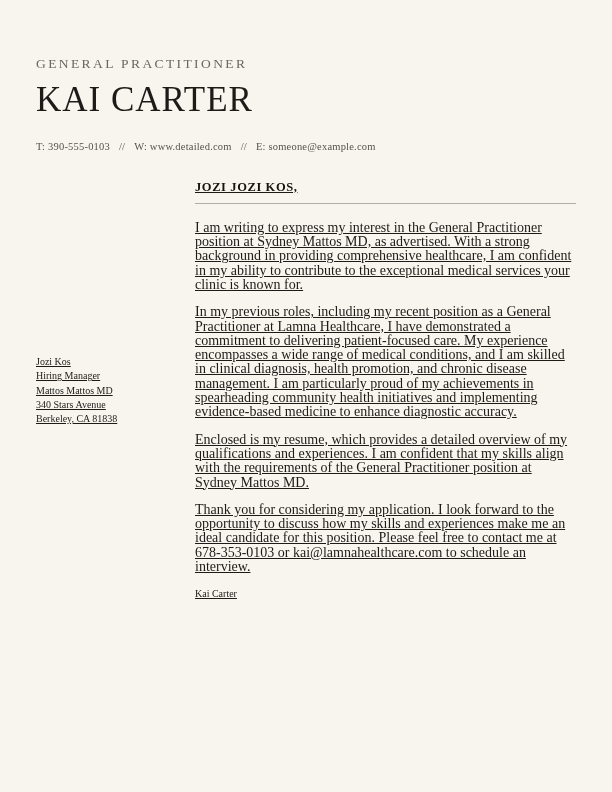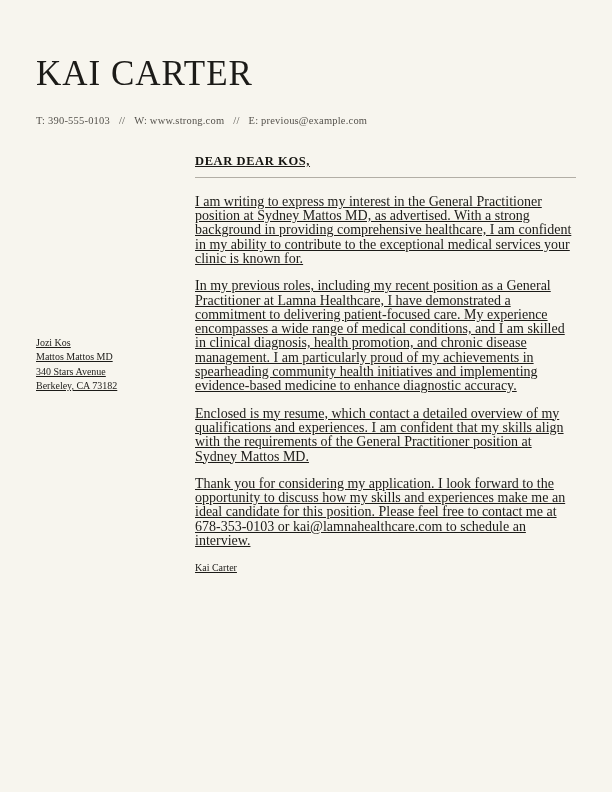--- a/index.html
+++ b/index.html
@@ -88,42 +88,44 @@
     margin-top: 12px;
     color: #1c1b18;
   }
 </style>
 </head>
 <body>
 
 <div class="page">
 
   <div>
+    <div class="job-title">GENERAL PRACTITIONER</div>
     <div class="person-name">KAI CARTER</div>
     <div class="contact-line">
-      <span>T: 390-555-0103</span><span class="contact-sep">//</span><span>W: www.strong.com</span><span class="contact-sep">//</span><span>E: previous@example.com</span>
+      <span>T: 390-555-0103</span><span class="contact-sep">//</span><span>W: www.detailed.com</span><span class="contact-sep">//</span><span>E: someone@example.com</span>
     </div>
   </div>
 
   <div class="letter-body">
 
     <div class="recipient-col">
       <div>Jozi Kos</div>
+      <div>Hiring Manager</div>
       <div>Mattos Mattos MD</div>
       <div>340 Stars Avenue</div>
-      <div>Berkeley, CA 73182</div>
+      <div>Berkeley, CA 81838</div>
     </div>
 
     <div class="letter-col">
-      <div class="salutation">DEAR DEAR KOS,</div>
+      <div class="salutation">JOZI JOZI KOS,</div>
       <hr class="rule">
 
       <p class="para">I am writing to express my interest in the General Practitioner position at Sydney Mattos MD, as advertised. With a strong background in providing comprehensive healthcare, I am confident in my ability to contribute to the exceptional medical services your clinic is known for.</p>
       <p class="para">In my previous roles, including my recent position as a General Practitioner at Lamna Healthcare, I have demonstrated a commitment to delivering patient-focused care. My experience encompasses a wide range of medical conditions, and I am skilled in clinical diagnosis, health promotion, and chronic disease management. I am particularly proud of my achievements in spearheading community health initiatives and implementing evidence-based medicine to enhance diagnostic accuracy.</p>
-      <p class="para">Enclosed is my resume, which contact a detailed overview of my qualifications and experiences. I am confident that my skills align with the requirements of the General Practitioner position at Sydney Mattos MD.</p>
+      <p class="para">Enclosed is my resume, which provides a detailed overview of my qualifications and experiences. I am confident that my skills align with the requirements of the General Practitioner position at Sydney Mattos MD.</p>
       <p class="para">Thank you for considering my application. I look forward to the opportunity to discuss how my skills and experiences make me an ideal candidate for this position. Please feel free to contact me at 678-353-0103 or kai@lamnahealthcare.com to schedule an interview.</p>
 
       <div class="signature">
         <div>Kai Carter</div>
       </div>
     </div>
 
   </div>
 
 </div>

